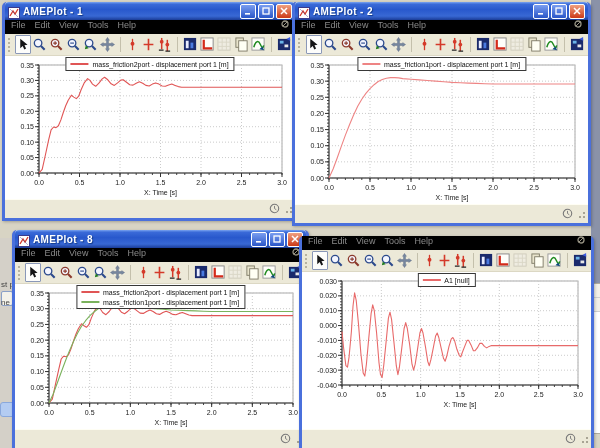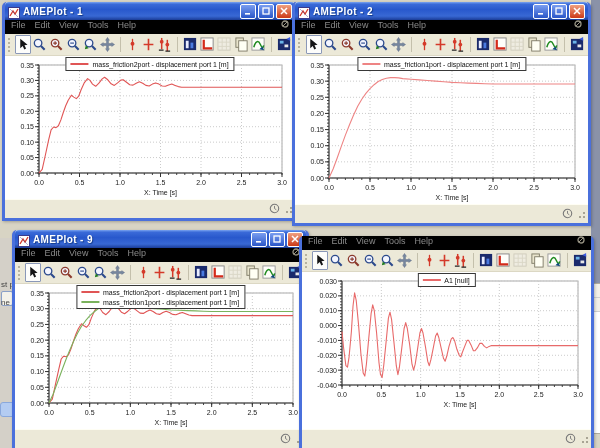--- a/index.html
+++ b/index.html
@@ -630,21 +630,21 @@
           </svg></span>
   </div>
     </div>
   <div class="win" style="left:12px;top:230px;width:291px;height:218px;">
   <div class="titlebar">
     <span class="wicon"><svg width="12" height="12" viewBox="0 0 12 12">
             <rect x="0.5" y="0.5" width="11" height="11" fill="#fff" stroke="#3a3a8c"></rect>
             <path d="M2 9 L5 4 L7 7 L10 2" stroke="#d43a2a" stroke-width="1.3" fill="none"></path>
             <path d="M2 2 L10 10" stroke="#3a3a8c" stroke-width="0.8" opacity="0.5"></path>
           </svg></span>
-    <span class="wtitle">AMEPlot - 9</span>
+    <span class="wtitle">AMEPlot - 8</span>
     <span class="wbtns">
       <span class="wb wb-min">
             <svg width="8" height="8" viewBox="0 0 8 8">
               <rect x="1" y="6" width="5" height="1.6" fill="#fff"></rect>
             </svg>
           </span>
       <span class="wb wb-max">
             <svg width="8" height="8" viewBox="0 0 8 8">
               <rect x="1" y="1" width="6" height="6" fill="none" stroke="#fff" stroke-width="1.3"></rect>
             </svg>

